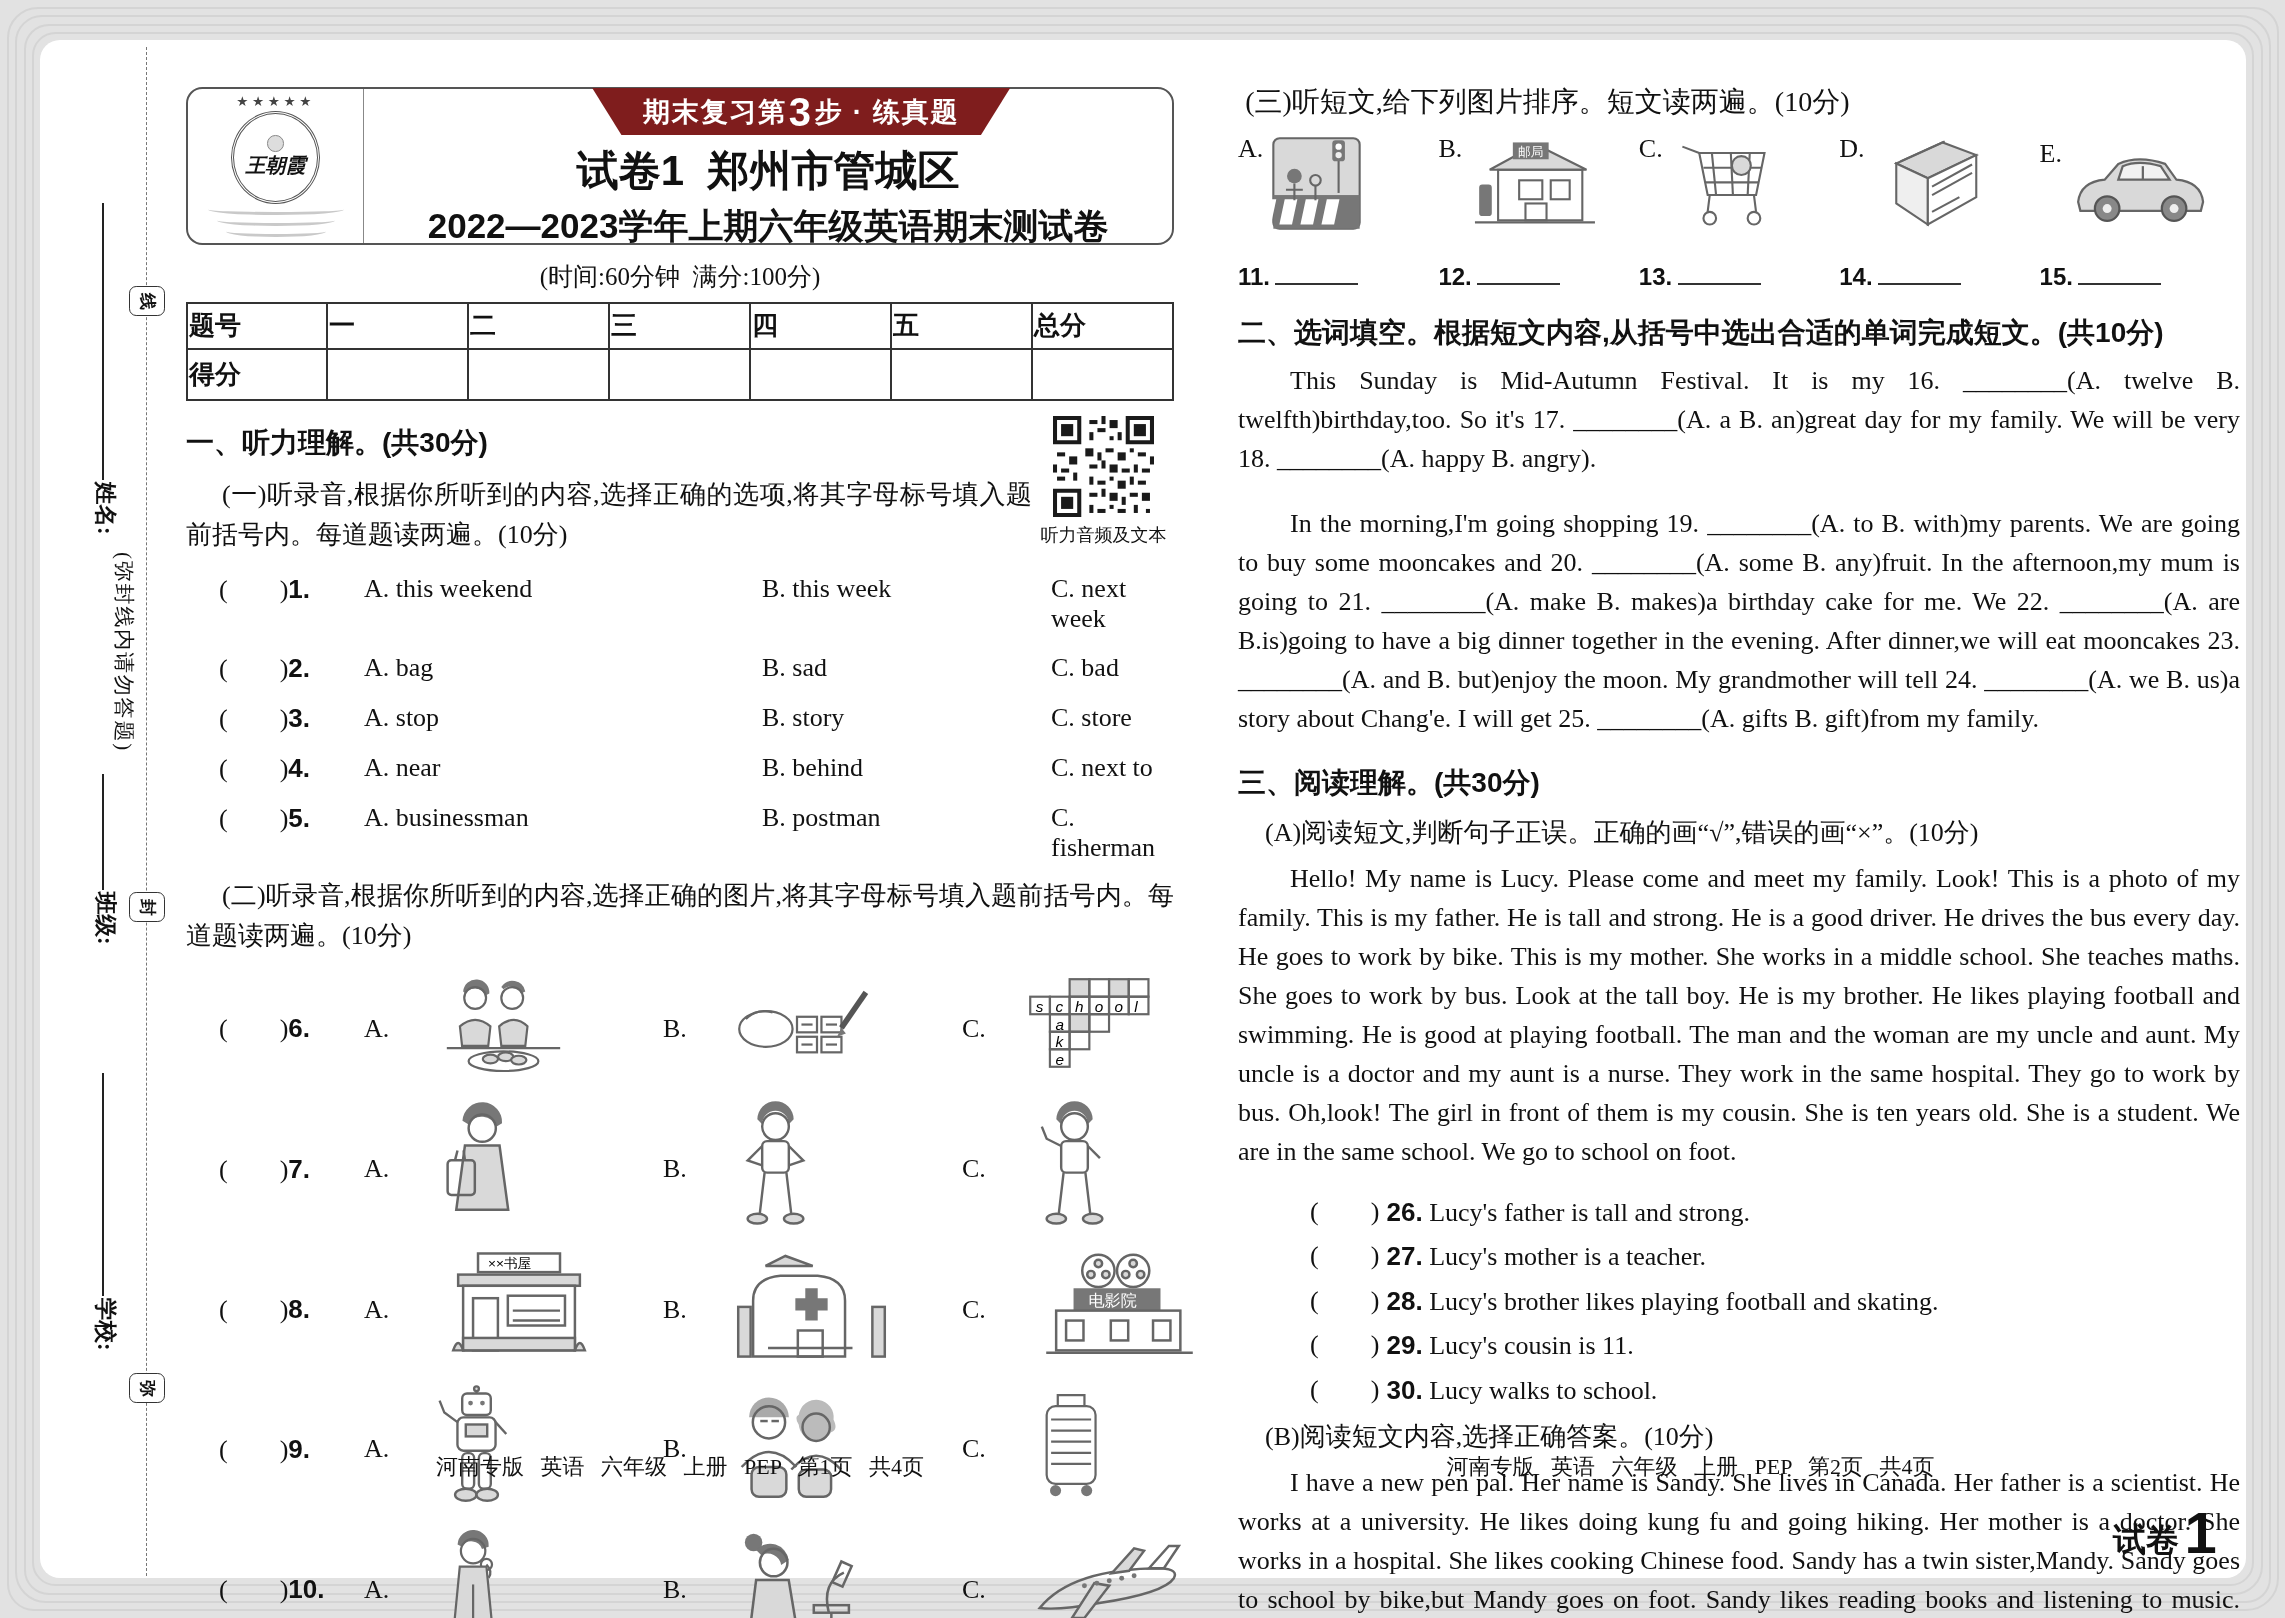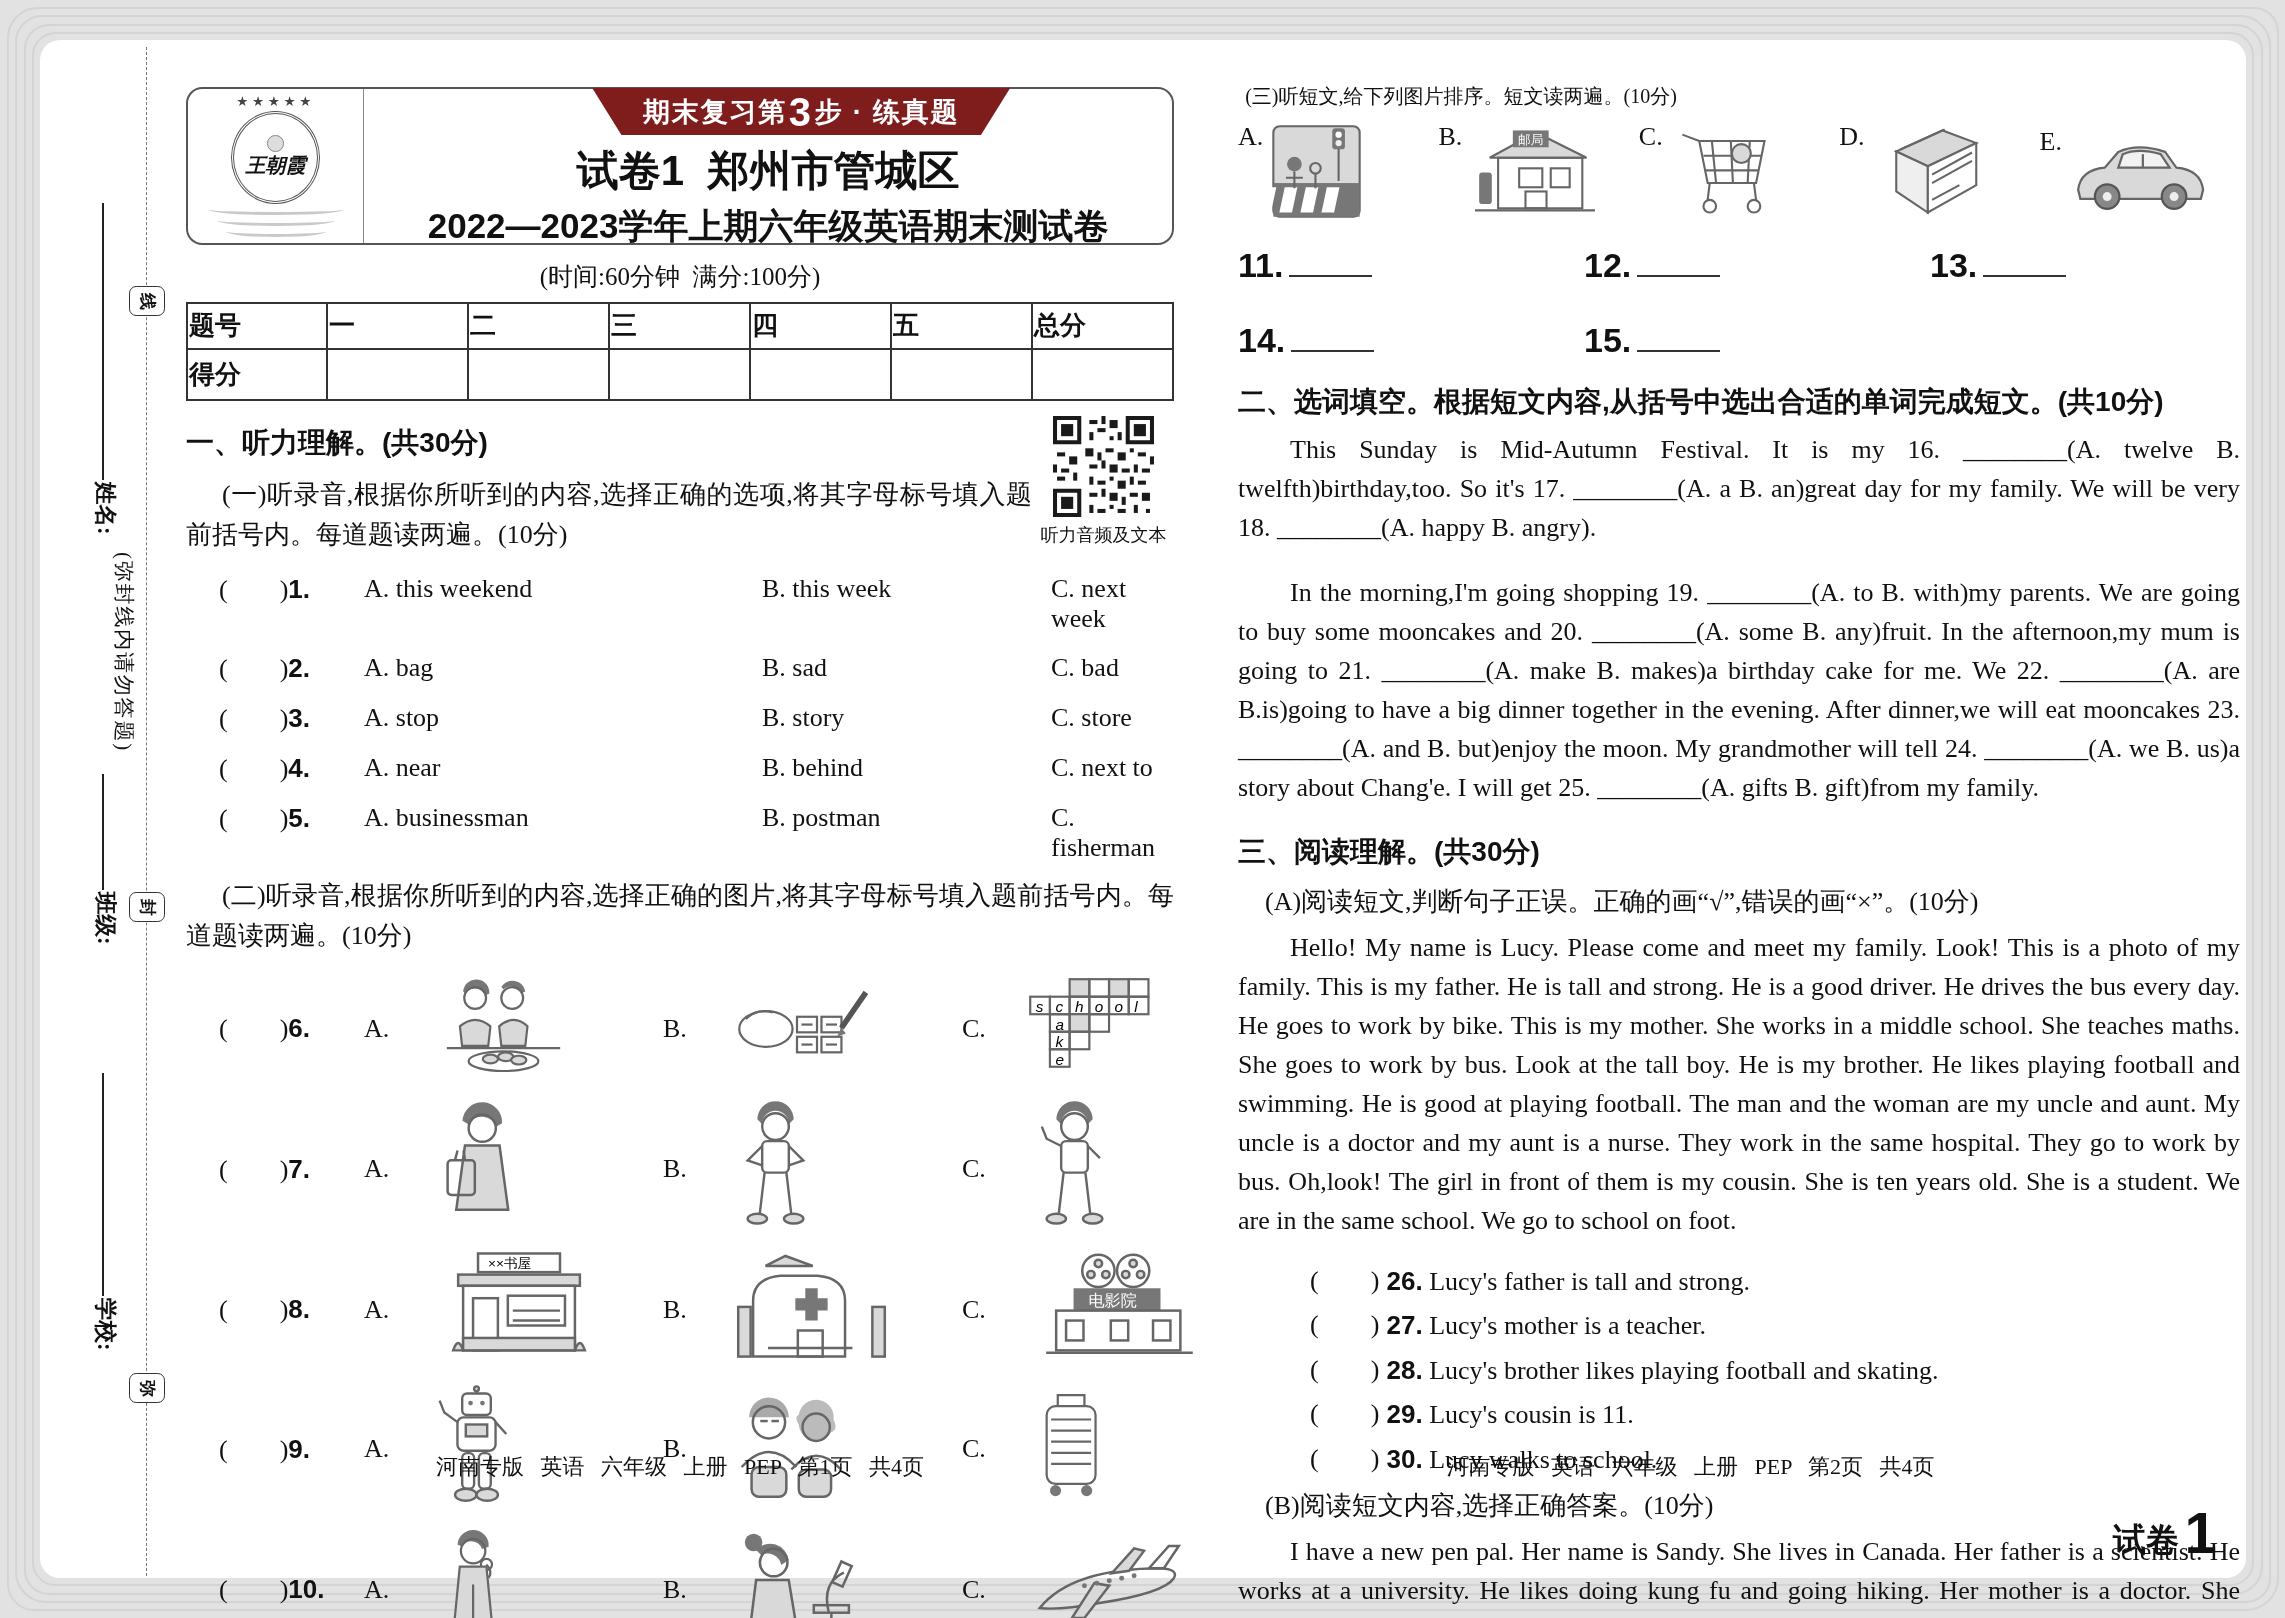--- a/index.html
+++ b/index.html
@@ -63,24 +63,24 @@
   .qnum{font-family:"Liberation Sans",sans-serif;font-weight:bold;}
   .picrow{display:grid;grid-template-columns:145px 58px 241px 58px 241px 58px 1fr;
           align-items:center;font-size:26px;min-height:134px;margin-top:5.4px;padding-left:33px;}
   .picrow .optl{align-self:center;}
   .qr-block{position:absolute;left:1040px;top:416px;width:127px;text-align:center;}
   .qr-block svg{width:101px;height:101px;}
   .qr-cap{font-size:18px;margin-top:1.8px;font-family:Liberation Serif, serif;}
 
   
   .page-right{position:absolute;left:1238px;top:81px;width:1002px;}
-  .intro2{font-size:20px;line-height:1.5;text-indent:7.2px;}
+  .intro2{font-size:28px;line-height:1.5;text-indent:7.2px;}
   .picsrow{display:grid;grid-template-columns:repeat(5,1fr);margin-top:11px;align-items:center;}
   .pcell{display:flex;align-items:flex-start;gap:5.4px;font-size:26px;}
-  .blankrow{display:grid;grid-template-columns:repeat(3,1fr);margin-top:23.5px;font-size:34px;gap:36px;}
+  .blankrow{display:grid;grid-template-columns:repeat(5,1fr);margin-top:23.5px;font-size:24px;}
   .blank{display:inline-block;width:83px;border-bottom:2.3px solid #333;height:25px;margin-left:5.4px;}
   .para{font-size:26px;line-height:1.5;text-align:justify;text-indent:2em;margin-top:9px;}
   .suba{font-size:26px;margin-top:12.7px;text-indent:27px;}
   .jrow{display:flex;gap:7.2px;font-size:26px;margin-top:13.6px;padding-left:72px;}
 
   .footer{position:absolute;top:1452px;font-size:22px;text-align:center;white-space:pre;}
   .footer-left{left:186px;width:988px;}
   .footer-right{left:1238px;width:905px;}
   .corner{position:absolute;left:2113px;top:1507px;font-family:"Liberation Sans",sans-serif;
           font-weight:bold;display:flex;align-items:flex-end;gap:5.4px;}

